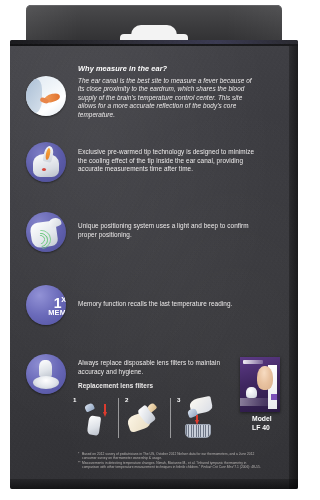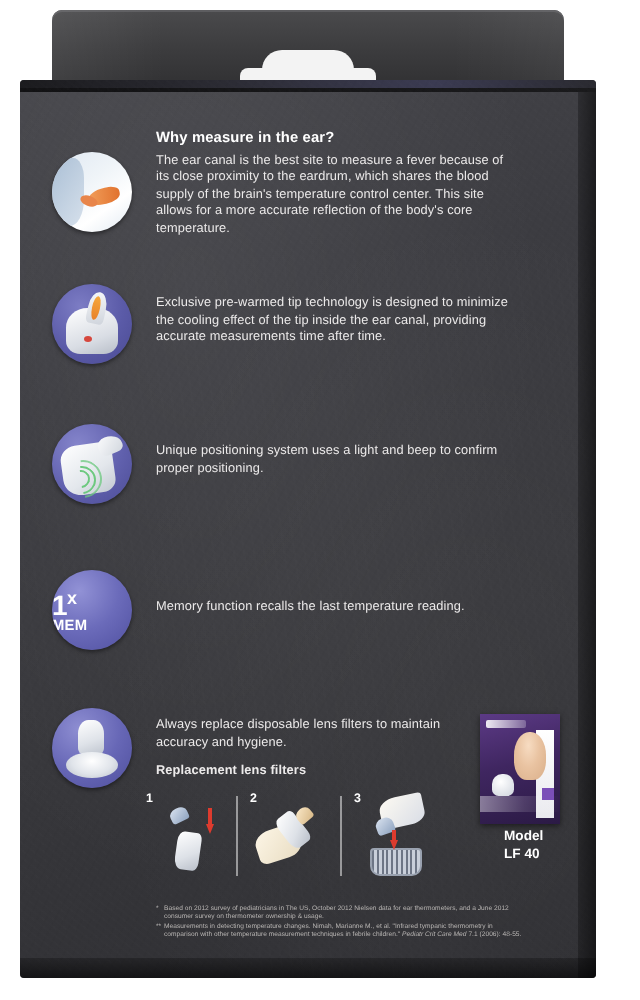--- a/index.html
+++ b/index.html
@@ -237,21 +237,21 @@
   }
   .icon-pos .w1 { left: 24%; top: 58%; width: 7px; height: 7px; }
   .icon-pos .w2 { left: 20%; top: 52%; width: 12px; height: 12px; }
   .icon-pos .w3 { left: 16%; top: 46%; width: 17px; height: 17px; opacity: .75; }
 
   
   .icon-mem {
     background: radial-gradient(circle at 34% 26%, #9292d6 0%, #6b6bba 50%, #5050a0 100%);
     display: flex;
     flex-direction: column;
-    align-items: flex-start;
+    align-items: flex-end;
     justify-content: center;
     color: #ffffff;
   }
   .mem-1x {
     font-size: 14px;
     font-weight: bold;
     line-height: 13px;
     letter-spacing: -.02em;
   }
   .mem-1x sup { font-size: 9px; font-weight: bold; }
@@ -446,21 +446,21 @@
     <div class="grain"></div>
     <div class="right-edge"></div>
     <div class="bottom-edge"></div>
   </div>
 
   <div class="feat-icon icon-ear" style="left:26px; top:76px;">
     <div class="shade"></div>
     <div class="blob"></div>
     <div class="blob2"></div>
   </div>
-  <div class="feat-text" style="left:78px; top:64px; width:178px;">
+  <div class="feat-text" style="left:78px; top:64px; width:178px;font-style:italic;">
     <div class="feat-head">Why measure in the ear?</div>
     <div class="feat-body">The ear canal is the best site to measure a fever because of its close proximity to the eardrum, which shares the blood supply of the brain's temperature control center. This site allows for a more accurate reflection of the body's core temperature.</div>
   </div>
 
   <div class="feat-icon icon-tip" style="left:26px; top:142px;">
     <div class="device"></div>
     <div class="probe"></div>
     <div class="warm"></div>
     <div class="dot-red"></div>
   </div>

